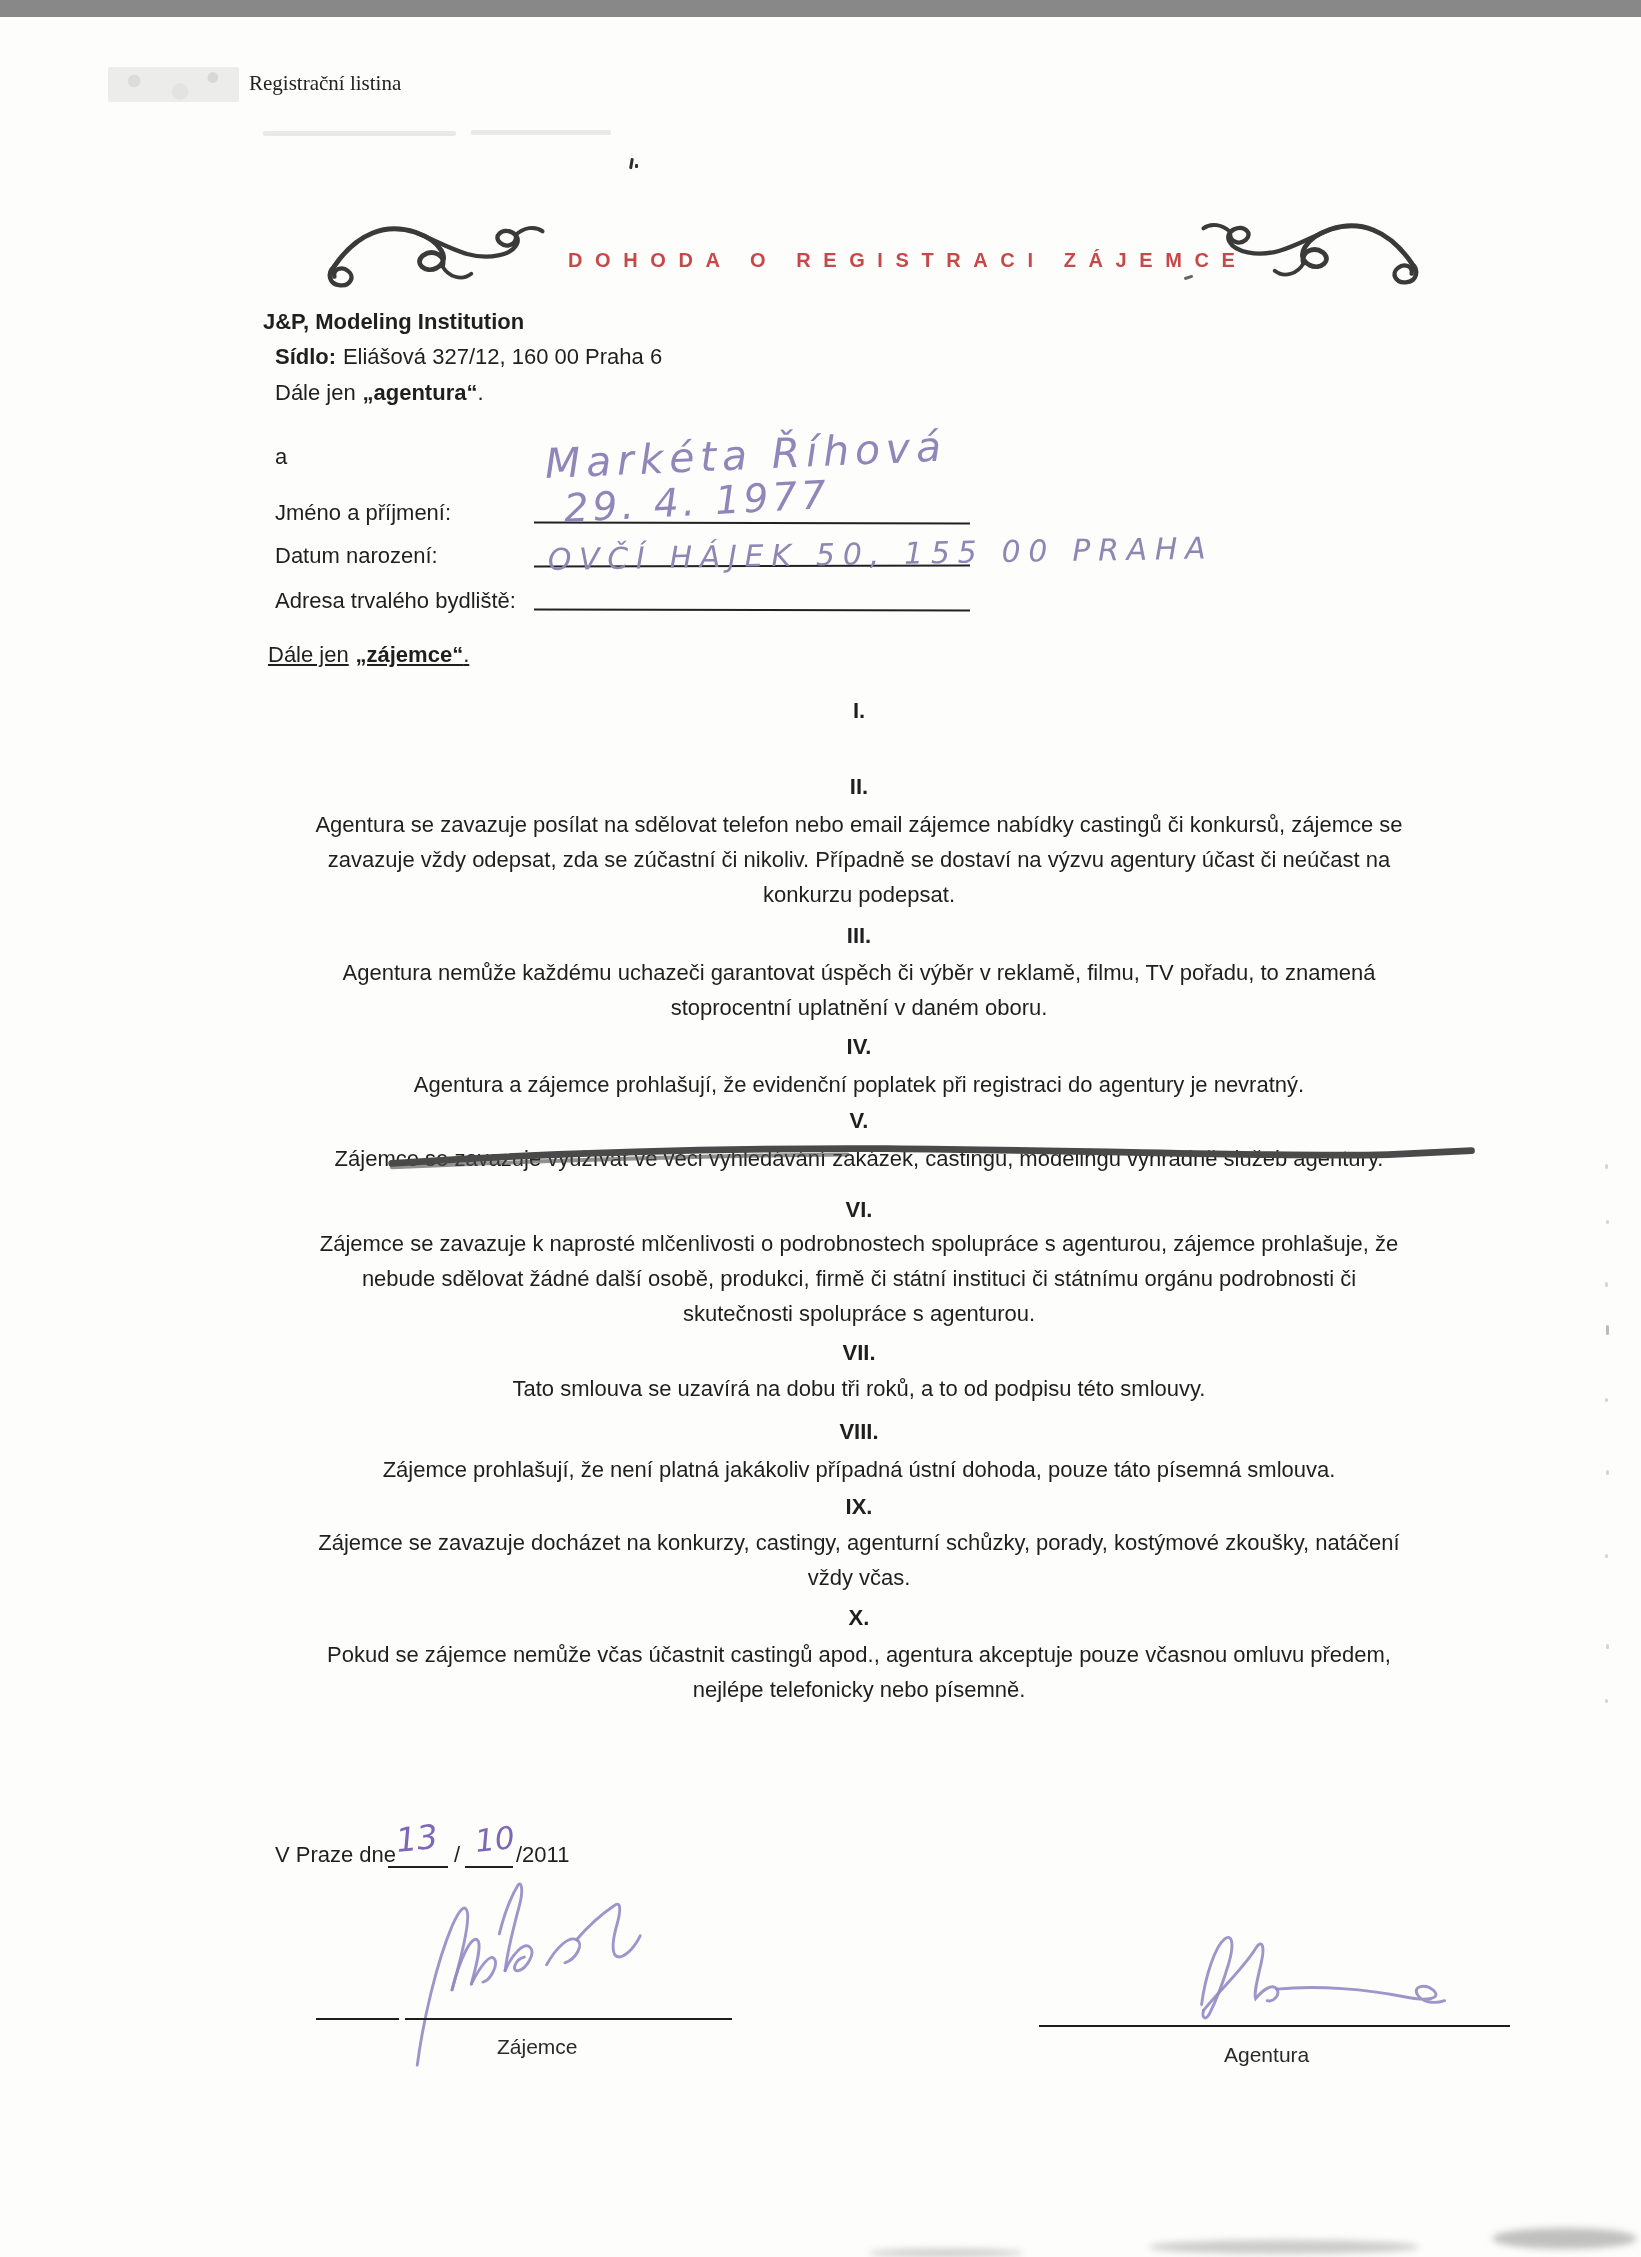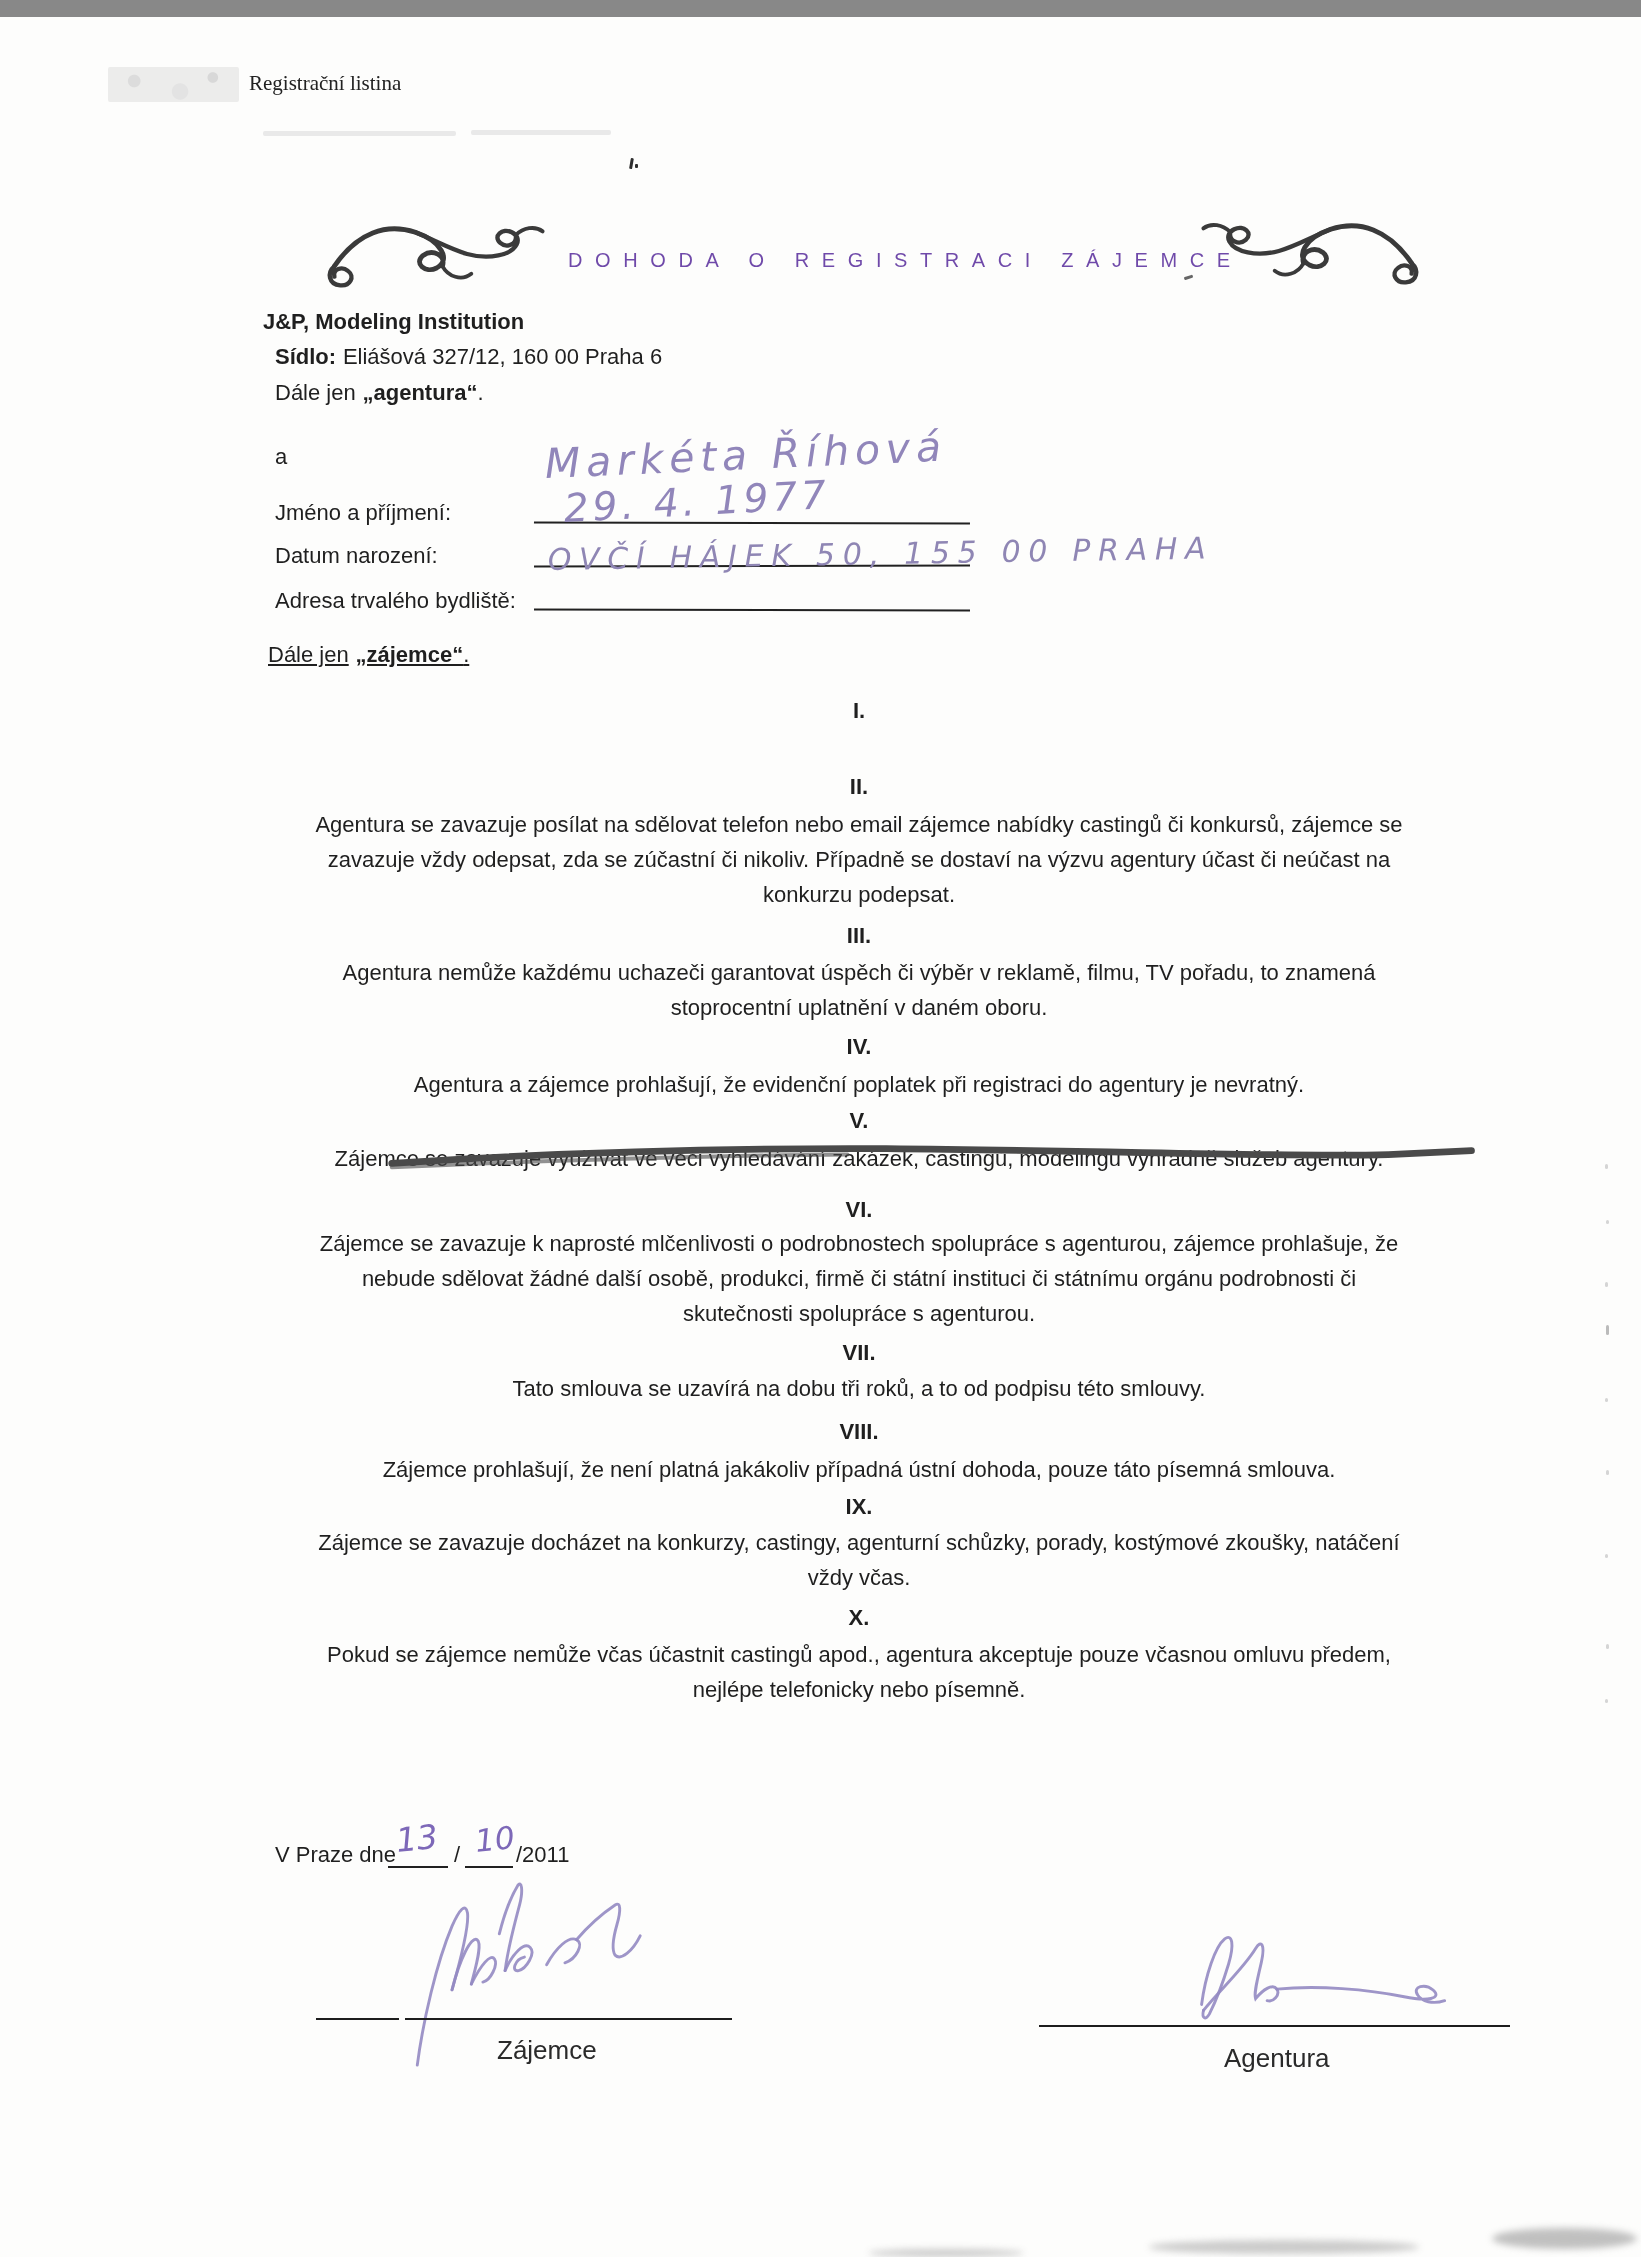--- a/index.html
+++ b/index.html
@@ -16,22 +16,22 @@
       radial-gradient(circle at 20% 40%, #dcdcdc 0 5.8px, transparent 6.8px),
       radial-gradient(circle at 55% 70%, #e3e3e3 0 7.7px, transparent 8.7px),
       radial-gradient(circle at 80% 30%, #d8d8d8 0 4.8px, transparent 5.8px),
       #ececeb;
     filter:blur(0.6px);
   }
   .doc-label{left:249px;top:54px;font-family:"Liberation Serif",serif;font-size:21px;color:#222;}
   .smudge-line{background:#bdbdbd;opacity:.30;border-radius:1.9px;}
   .speck{background:#2e2e2e;border-radius:1px;}
   .ghost-title{
-    left:568px;top:232px;font-size:20px;letter-spacing:12.6px;color:#4c1d95;
-    white-space:nowrap;font-weight:normal;opacity:.8;
+    left:568px;top:232px;font-size:20px;letter-spacing:12.6px;color:#b91c1c;
+    white-space:nowrap;font-weight:bold;opacity:.8;
   }
   .flourish{width:241px;height:82px;}
   .flourish svg{width:100%;height:100%;}
   .flourish path{fill:none;stroke:#3a3a3a;stroke-linecap:round;}
   .mirror{transform:scaleX(-1);}
   
   .t{font-size:22px;line-height:29px;}
   .b{font-weight:bold;}
   .pref{margin-right:6.8px;}
   .uline{border-bottom:2.9px solid #212121;height:19.3px;}
@@ -46,21 +46,21 @@
   
   .sec-num{position:absolute;left:222px;width:1274px;text-align:center;font-weight:bold;font-size:22px;}
   .sec-text{
     position:absolute;left:222px;width:1274px;text-align:center;
     font-size:22px;line-height:35px;white-space:pre-line;
   }
   
   .closing-text{font-size:22px;}
   .blank{border-bottom:2.9px solid #212121;height:23px;}
   .sig-line{border-bottom:2.9px solid #1d1d1d;height:1.9px;}
-  .sig-label{font-size:26px;color:#2a2a2a;}
+  .sig-label{font-size:21px;color:#2a2a2a;}
   .sig svg{width:100%;height:100%;}
   .sig path{fill:none;stroke:#948ac2;stroke-width:3;stroke-linecap:round;opacity:.9;}
   .strike svg{width:100%;height:100%;overflow:visible;}
   .strike path{fill:none;stroke:#4a4a4a;stroke-linecap:round;}
   .margin-dots span{position:absolute;background:#d5d5d5;width:2.9px;border-radius:1.9px;}
   .bottom-smudge{background:#8f8f8f;border-radius:50%;filter:blur(3.9px);opacity:.45;}
   .bottom-band{
     left:0;right:0;bottom:0;height:13.5px;background:linear-gradient(#3a3a3a,#141414 40%,#1d1d1d);
     transform:rotate(-.08deg);transform-origin:left bottom;
   }

